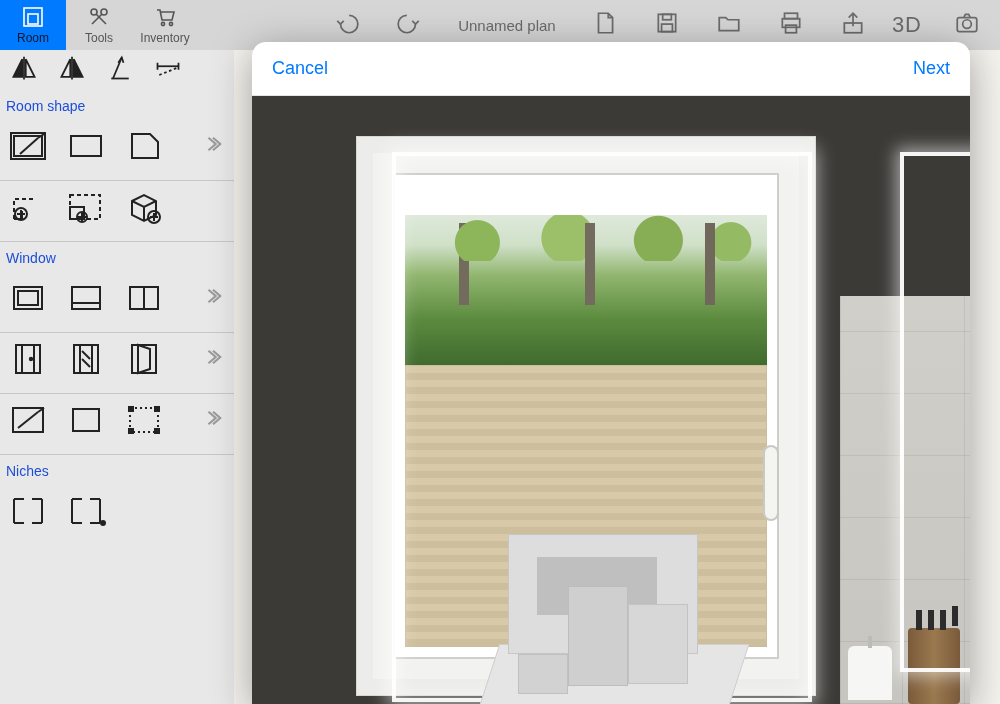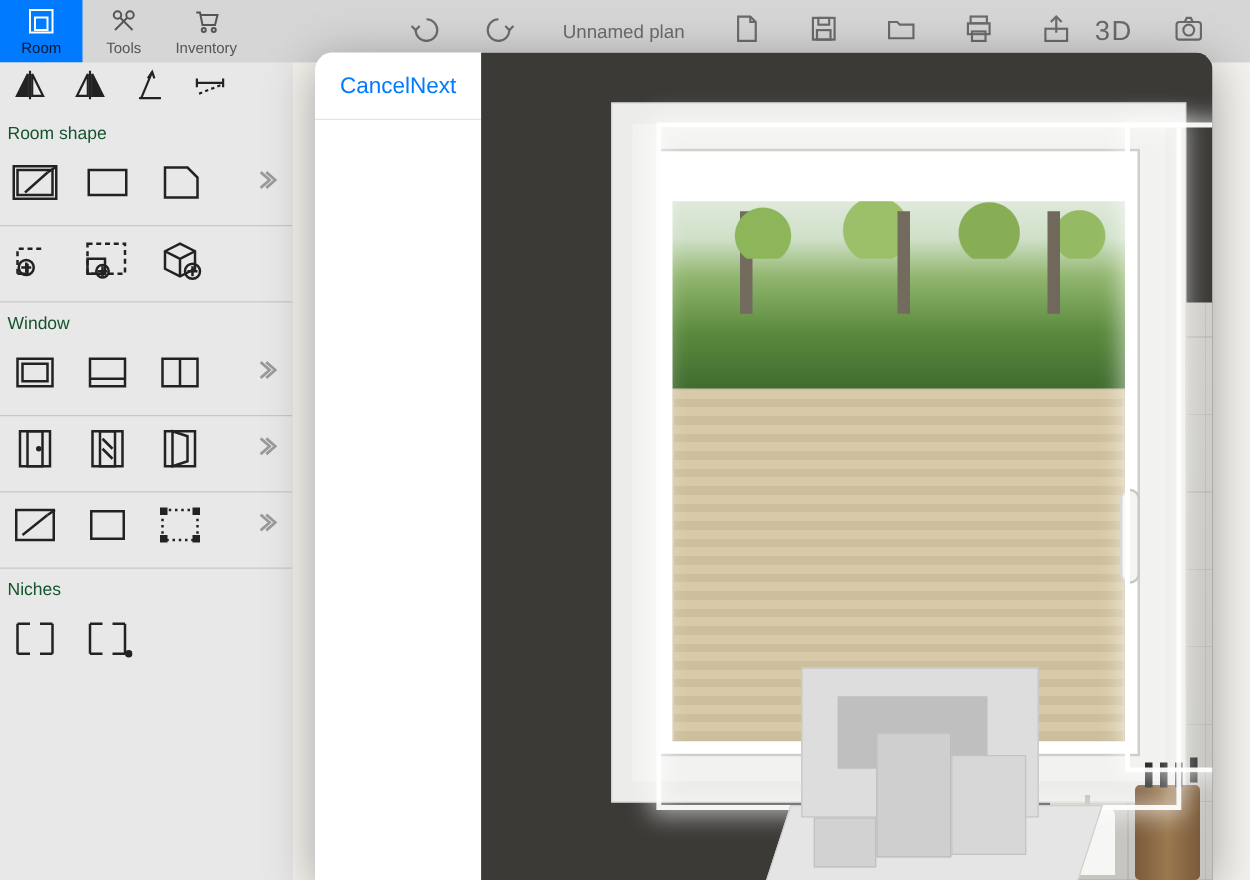--- a/index.html
+++ b/index.html
@@ -6,40 +6,40 @@
   html, body { width: 1000px; height: 704px; overflow: hidden; font-family: -apple-system, Helvetica, Arial, sans-serif; }
   body { background: #d6d6d6; position: relative; }
 
   
   .topbar { height: 50px; display: flex; align-items: stretch; background: #d6d6d6; }
   .tb-tab { width: 66px; display: flex; flex-direction: column; align-items: center; justify-content: center; font-size: 12px; color: #555; gap: 2px; }
   .tb-tab.active { background: #007aff; color: #0f172a; }
   .tb-tab .icon { width: 24px; height: 24px; display: flex; align-items: center; justify-content: center; }
   .tb-spacer { flex: 0 0 110px; }
   .tb-center { flex: 1; display: flex; align-items: center; justify-content: center; gap: 36px; }
-  .tb-right  { display: flex; align-items: center; gap: 32px; padding-right: 36px; }
+  .tb-right  { display: flex; align-items: center; gap: 32px; padding-right: 20px; }
   .tb-icon { width: 26px; height: 26px; stroke: #6b6b6b; stroke-width: 1.6; fill: none; }
   .doc-title { font-size: 15px; color: #6b6b6b; }
   .three-d { font-size: 22px; color: #6b6b6b; letter-spacing: 1px; }
 
   
   .leftpanel { position: absolute; top: 50px; left: 0; width: 234px; bottom: 0; background: #e8e8e8; overflow: hidden; }
   .lp-strip { height: 40px; display:flex; align-items:center; gap:20px; padding-left:10px; }
-  .lp-section-title { font-size: 14px; color: #14532d; padding: 8px 0 6px 6px; }
+  .lp-section-title { font-size: 14px; color: #1d4ed8; padding: 8px 0 6px 6px; }
   .lp-row { display: flex; align-items: center; gap: 14px; padding: 6px 6px 14px 6px; border-bottom: 1px solid #c7c7c7; }
   .lp-row:last-child { border-bottom: none; }
   .lp-item { width: 44px; height: 40px; display:flex; align-items:center; justify-content:center; }
   .lp-more { margin-left: auto; margin-right: 6px; color:#888; }
   .lp-item svg { width: 40px; height: 36px; stroke:#222; stroke-width:2; fill:none; }
 
   
   .canvas { position:absolute; top:50px; left:234px; right:0; bottom:0; background:#f5f3ee; }
 
   
-  .modal { position:absolute; top:42px; left:252px; width:718px; height:662px; background:#fff; border-radius:14px 14px 0 0; box-shadow:0 8px 40px rgba(0,0,0,.35); overflow:hidden; display:flex; flex-direction:row; }
+  .modal { position:absolute; top:42px; left:252px; width:718px; height:662px; background:#fff; border-radius:14px 14px 0 0; box-shadow:0 8px 40px rgba(0,0,0,.35); overflow:hidden; display:flex; flex-direction:column; }
   .modal-header { height:54px; display:flex; align-items:center; justify-content:space-between; padding:0 20px; border-bottom:1px solid #e5e5e5; }
   .modal-header .btn { font-size:18px; color:#007aff; background:none; border:none; cursor:pointer; }
   .modal-body { flex:1; position:relative; background:#3a3a3a; overflow:hidden; }
 
   
   .photo { position:absolute; inset:0; }
   .photo .wall-dark { position:absolute; inset:0; background:#3b3a37; }
   .photo .tiles { position:absolute; right:0; top:200px; bottom:0; width:130px;
     background:
       linear-gradient(#d0cfc9, #c6c5bf),

